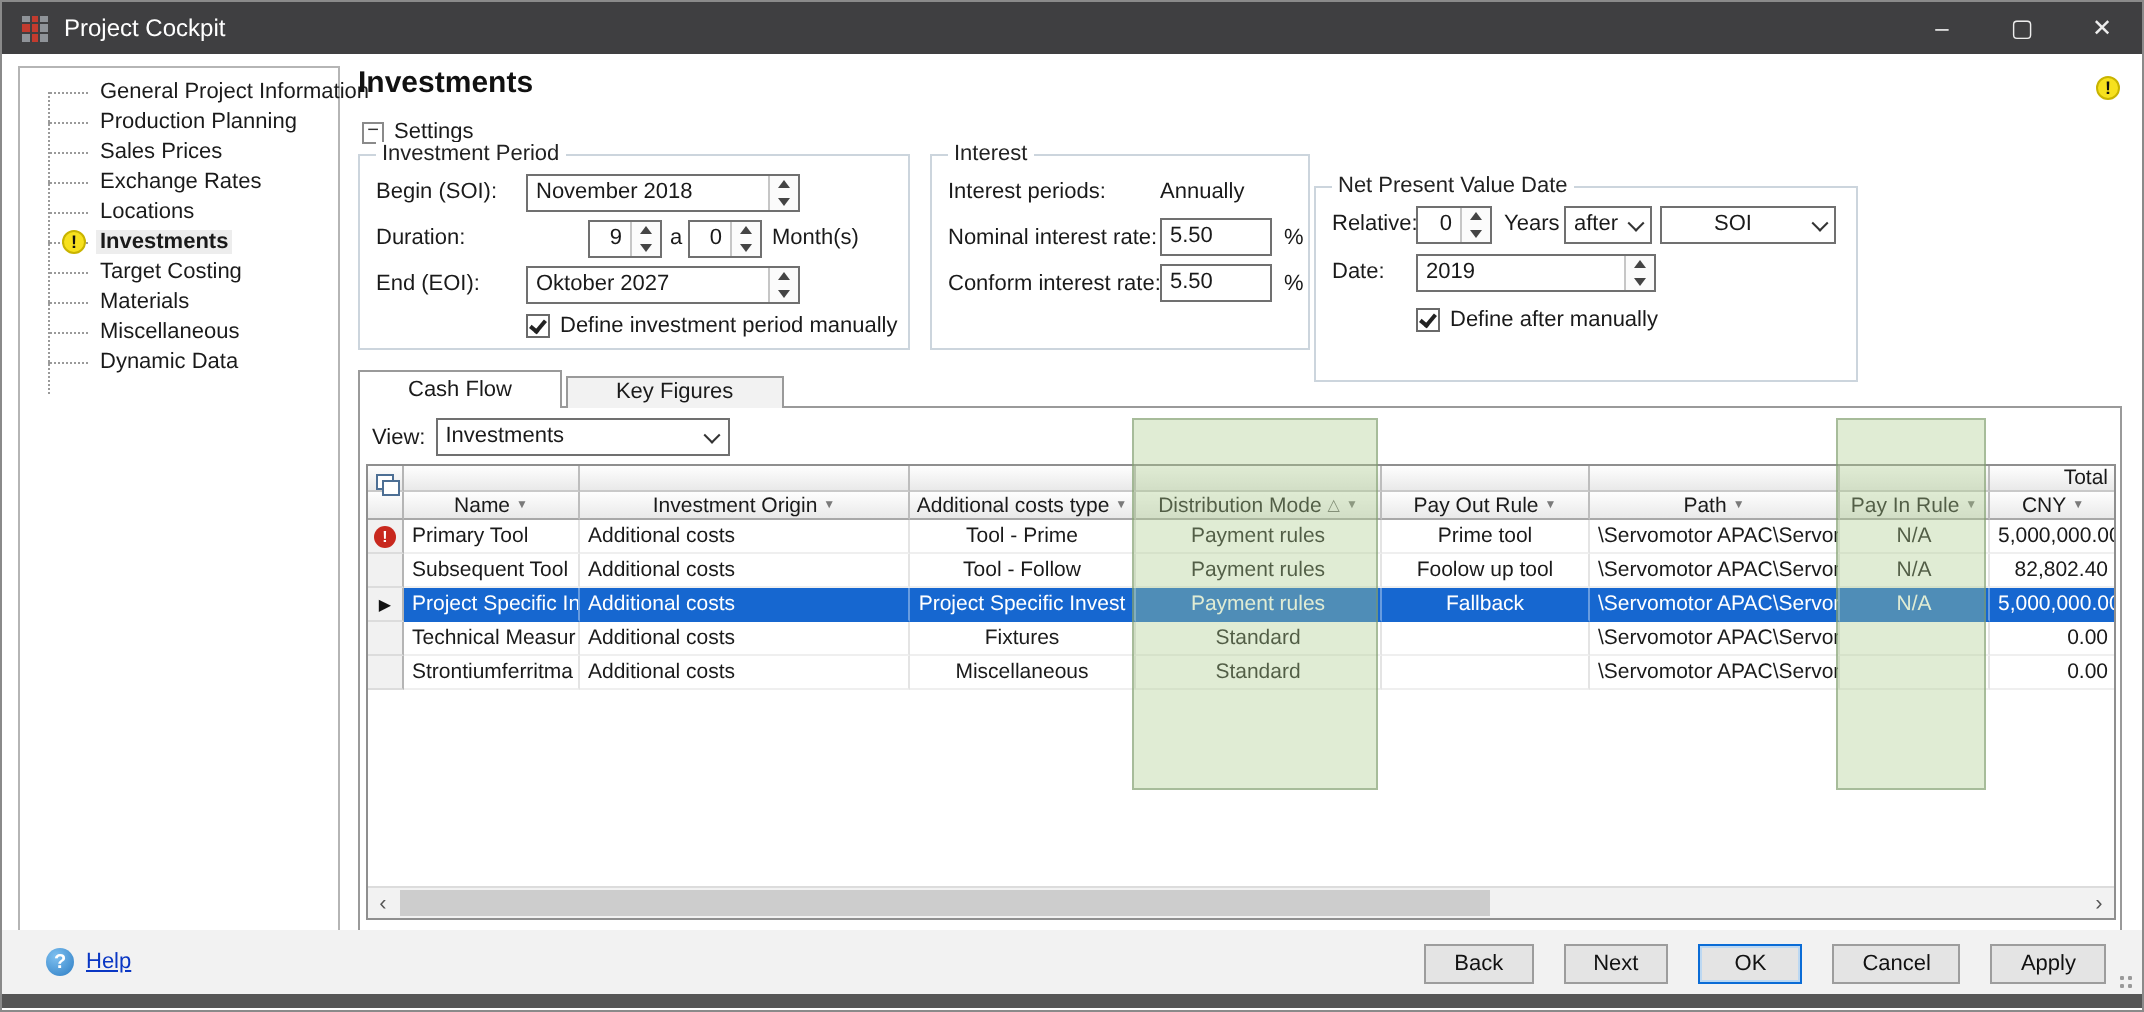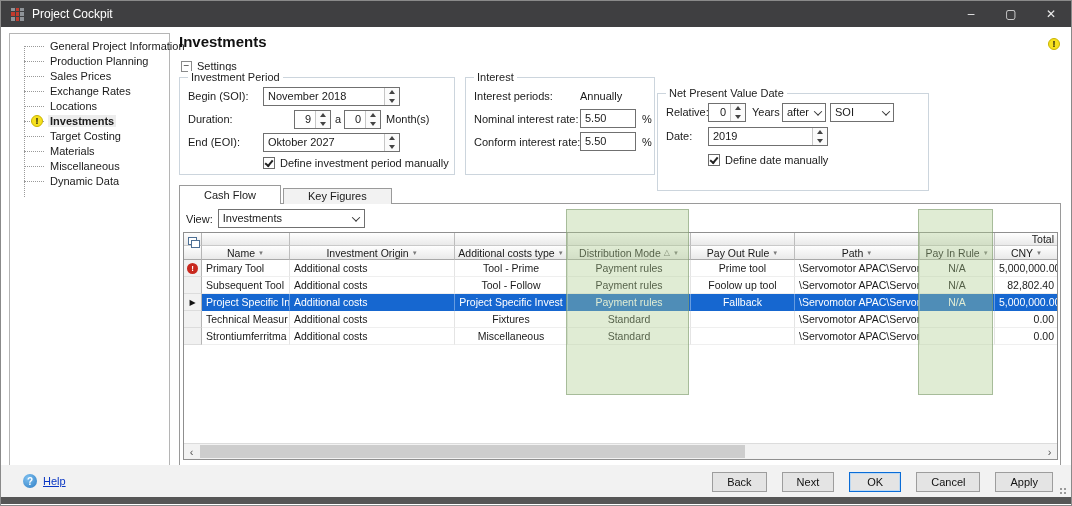--- a/index.html
+++ b/index.html
@@ -232,40 +232,40 @@
           </span>
         </span>
     </span>
     <span class="flabel" style="left:94px;top:12px;">Years</span>
     <span class="combo" style="left:124px;top:9px;width:44px;">
       <span class="cval">after</span>
       <span class="carr">
           <i class="chev"></i>
         </span>
     </span>
-    <span class="combo" style="left:172px;top:9px;width:64px;">
+    <span class="combo" style="left:172px;top:9px;width:88px;text-align:center;">
       <span class="cval">SOI</span>
       <span class="carr">
           <i class="chev"></i>
         </span>
     </span>
     <span class="flabel" style="left:8px;top:36px;">Date:</span>
     <span class="spin" style="left:50px;top:33px;width:120px;">
       <span class="sval">2019</span>
       <span class="sarr">
           <span>
             <i class="tup"></i>
           </span>
           <span>
             <i class="tdn"></i>
           </span>
         </span>
     </span>
     <span class="cb" style="left:50px;top:60px;"></span>
-    <span class="flabel" style="left:67px;top:60px;">Define date manually</span>
+    <span class="flabel" style="left:67px;top:60px;">Define after manually</span>
   </div>
 
   <div class="tabs" id="tabs">
       <div class="tab active">Cash Flow</div>
       <div class="tab">Key Figures</div>
     </div>
 
   <div class="tabpage">
     <div class="viewrow">
       <span>View:</span>

